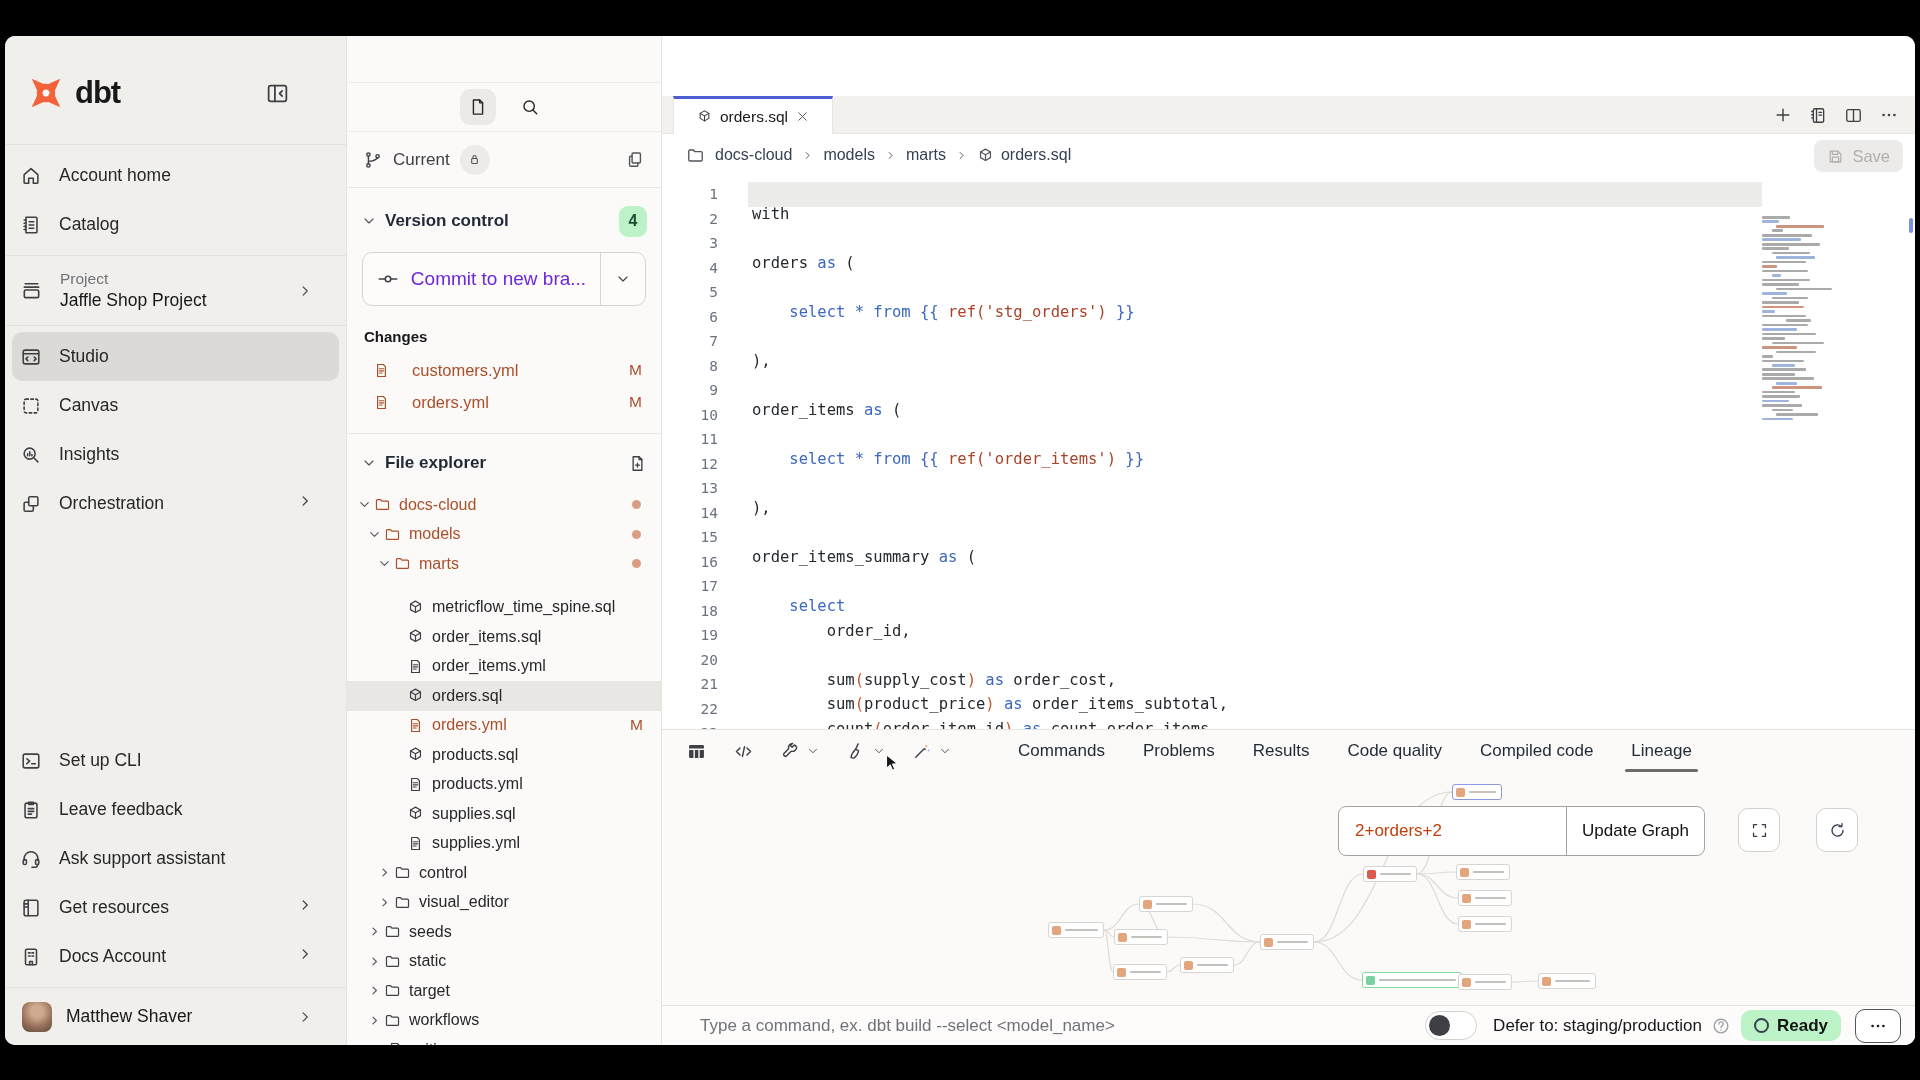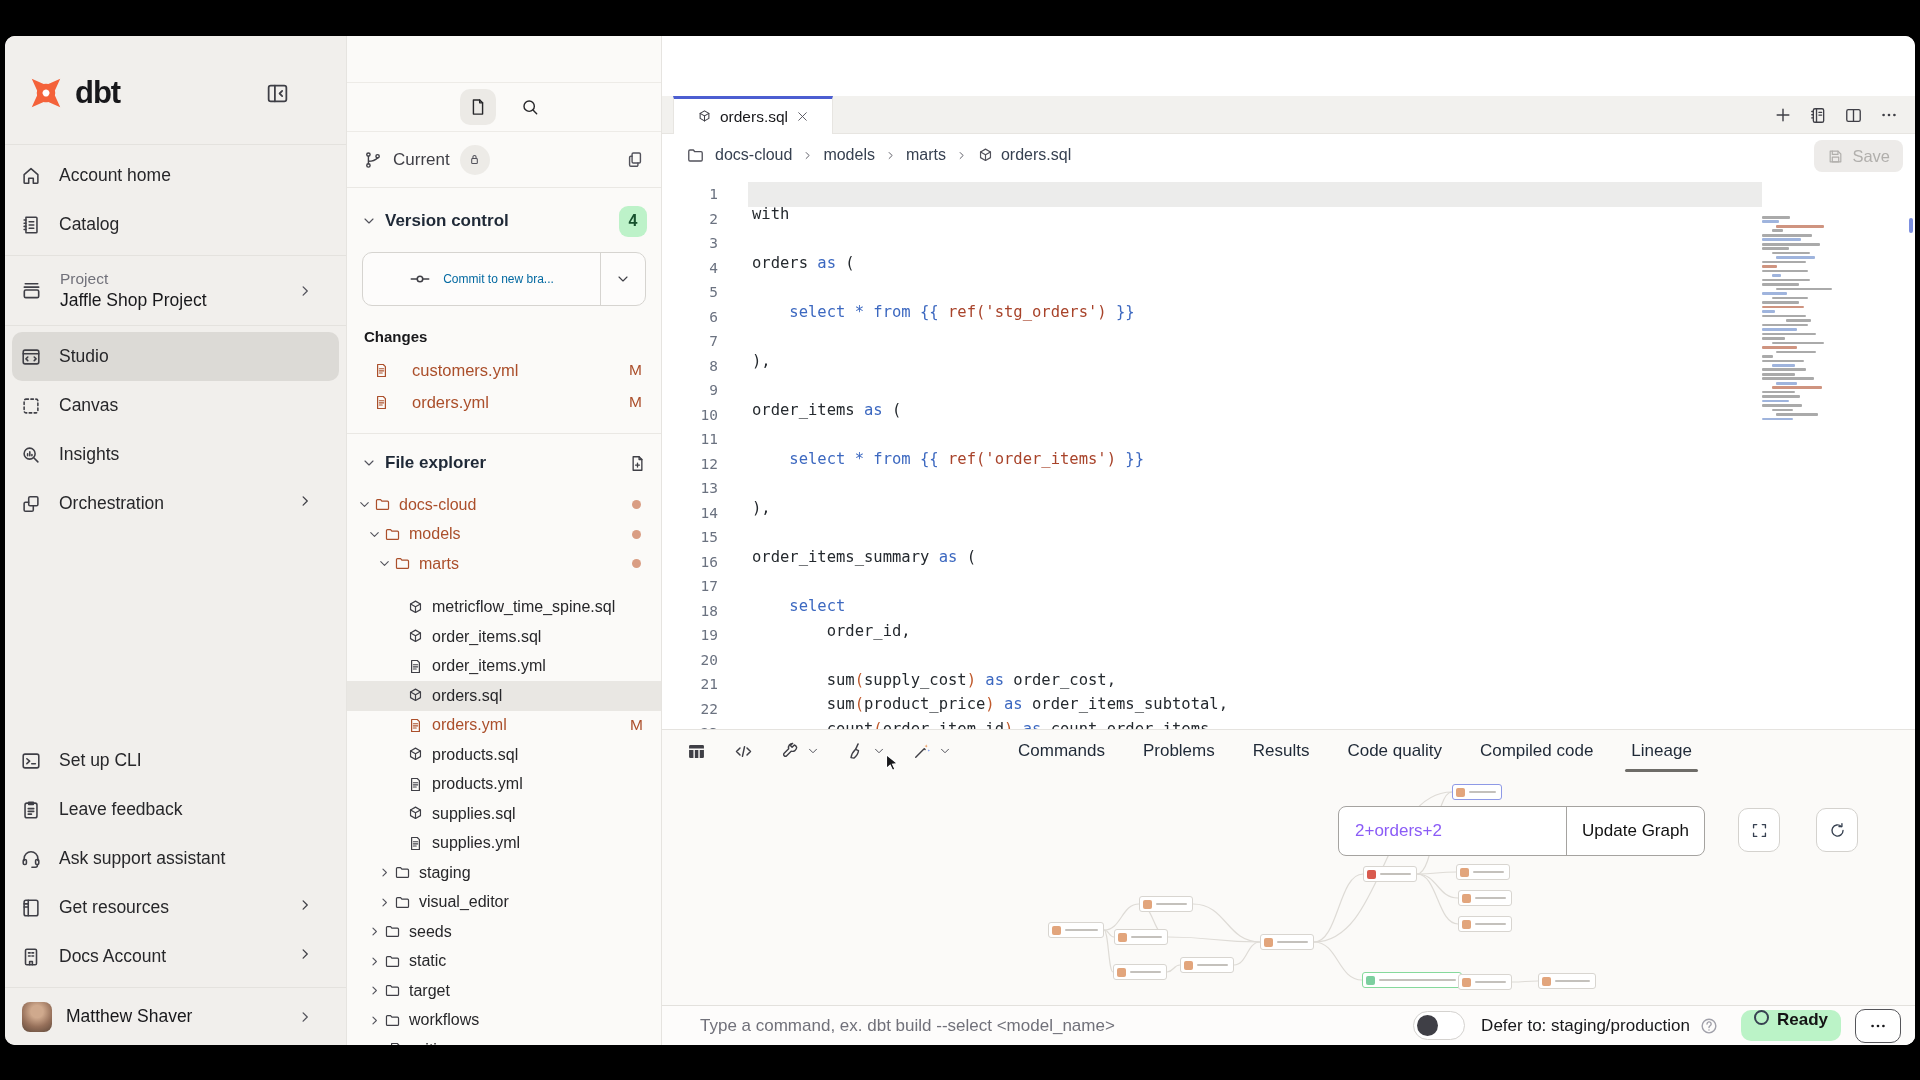--- a/index.html
+++ b/index.html
@@ -35,21 +35,21 @@
   .tool-btn { width:36px; height:36px; border-radius:10px; display:flex; align-items:center; justify-content:center; color:#27272a; }
   .tool-btn.on { background:#eceae6; }
   .current-row { position:absolute; top:96px; left:0; right:0; height:56px; display:flex; align-items:center; padding:0 16px; border-bottom:1px solid #eae8e4; }
   .current-row .lbl { font-size:17px; color:#3f3f46; margin-left:10px; }
   .lock-badge { width:30px; height:30px; border-radius:50%; background:#edebe7; display:flex; align-items:center; justify-content:center; margin-left:10px; color:#52525b; }
   .copy-btn { margin-left:auto; color:#52525b; }
   .vc-header { position:absolute; top:168px; left:14px; right:14px; height:34px; display:flex; align-items:center; }
   .vc-header .title { font-size:17px; font-weight:700; color:#1f2937; margin-left:8px; }
   .vc-badge { margin-left:auto; min-width:28px; height:31px; border-radius:9px; background:#bdf2c9; color:#17512e; font-size:16px; font-weight:700; display:flex; align-items:center; justify-content:center; padding:0 7px; }
   .commit-btn { position:absolute; top:216px; left:15px; right:15px; height:54px; border:1px solid #d6d4d0; border-radius:10px; background:#fdfcfb; display:flex; align-items:stretch; }
-  .commit-main { flex:1; display:flex; align-items:center; justify-content:center; gap:12px; font-size:12px; font-weight:500; color:#0369a1; }
+  .commit-main { flex:1; display:flex; align-items:center; justify-content:center; gap:12px; font-size:19px; font-weight:500; color:#6d28d9; }
   .commit-caret { width:45px; border-left:1px solid #d6d4d0; display:flex; align-items:center; justify-content:center; color:#3f3f46; }
   .changes-title { position:absolute; top:292px; left:17px; font-size:15px; font-weight:700; color:#18181b; }
   .changes-list { position:absolute; top:318px; left:0; right:0; }
   .change-row { height:32px; display:flex; align-items:center; padding:0 19px 0 26px; font-size:16.5px; color:#ab4f2b; }
   .change-row .nm { margin-left:22px; }
   .change-row .st { margin-left:auto; font-size:15.5px; }
   .fe-divider { position:absolute; top:397px; left:0; right:0; height:1px; background:#eae8e4; }
   .fe-header { position:absolute; top:410px; left:14px; right:14px; height:34px; display:flex; align-items:center; }
   .fe-header .title { font-size:17px; font-weight:700; color:#1f2937; margin-left:8px; }
   .fe-header .newfile { margin-left:auto; color:#3f3f46; }
@@ -100,32 +100,32 @@
   .pt-tabs { display:flex; align-items:center; gap:38px; margin-left:40px; height:100%; }
   .pt-tab { font-size:17px; color:#1f2937; height:100%; display:flex; align-items:center; position:relative; }
   .pt-tab.active::after { content:""; position:absolute; left:-6px; right:-6px; bottom:0; height:3px; background:#6e6c68; border-radius:2px; }
 
   .lineage { position:absolute; top:736px; left:0; right:0; height:233px; background:#fbfaf8; overflow:hidden; }
   .edges { position:absolute; inset:0; }
   .lnode { position:absolute; height:16px; background:#fff; border:1px solid #d8d5d0; border-radius:3px; display:flex; align-items:center; gap:4px; padding:0 5px 0 3px; }
   .lnode .nic { width:9px; height:9px; border-radius:2px; flex:none; }
   .lnode .nbar { height:2.5px; background:#c4c1bc; border-radius:1px; flex:1; }
   .lin-controls { position:absolute; left:676px; top:34px; height:50px; display:flex; border:1px solid #a5a3a0; border-radius:8px; background:#fff; overflow:hidden; }
-  .lin-input { width:227px; display:flex; align-items:center; padding-left:16px; font-size:17px; color:#8b5cf6; }
+  .lin-input { width:227px; display:flex; align-items:center; padding-left:16px; font-size:17px; color:#c2410c; }
   .lin-update { width:138px; border-left:1px solid #a5a3a0; display:flex; align-items:center; justify-content:center; font-size:17px; font-weight:500; color:#111; }
   .lin-sq { position:absolute; top:36px; width:42px; height:44px; border:1px solid #d4d2ce; border-radius:10px; background:#fff; display:flex; align-items:center; justify-content:center; color:#374151; }
   .lin-full { left:1076px; } .lin-refresh { left:1154px; }
 
   .command-bar { position:absolute; top:969px; left:0; right:0; height:40px; border-top:1px solid #e3e1dd; background:#fdfcfb; display:flex; align-items:center; padding:0 14px 0 38px; }
   .cmd-ph { flex:1; font-size:17px; color:#71717a; }
   .toggle { width:52px; height:29px; border:1px solid #d4d2cf; border-radius:15px; background:#fff; position:relative; flex:none; }
   .toggle .knob { position:absolute; left:3px; top:3px; width:21px; height:21px; border-radius:50%; background:#3f3f46; }
   .defer-lbl { font-size:17px; color:#18181b; margin-left:16px; }
   .q-ic { color:#a1a1aa; margin-left:9px; display:flex; }
-  .ready-pill { margin-left:22px; height:31px; border-radius:10px; background:#bbf3c7; display:flex; gap:8px; padding:0 13px; }
+  .ready-pill { margin-left:10px; height:31px; border-radius:10px; background:#bbf3c7; display:flex; align-items:center; gap:8px; padding:0 13px; }
   .ready-ring { width:15px; height:15px; border:2px solid #374151; border-radius:50%; }
   .ready-lbl { font-size:17px; font-weight:600; color:#141414; }
   .dots-btn { margin-left:14px; width:46px; height:34px; border:1.5px solid #55555a; border-radius:10px; background:#fff; display:flex; align-items:center; justify-content:center; color:#18181b; }
 
   .cursor { position:absolute; left:219px; top:716px; width:22px; height:22px; z-index:50; }
   .ic { display:inline-flex; }
   .ic svg { width:100%; height:100%; display:block; }
 </style>
 </head>
 <body>
@@ -580,21 +580,21 @@
               </svg>
             </span>
           </span>
           <span class="tic">
             <span class="ic" style="width:17px;height:17px;">
               <svg viewBox="0 0 24 24" fill="none" stroke="currentColor" stroke-width="1.7" stroke-linecap="round" stroke-linejoin="round">
                 <path d="M3.5 6.5A1.5 1.5 0 0 1 5 5h4.3l1.8 2.2H19a1.5 1.5 0 0 1 1.5 1.5v8.8A1.5 1.5 0 0 1 19 19H5a1.5 1.5 0 0 1-1.5-1.5z"></path>
               </svg>
             </span>
           </span>
-          <span class="tlabel">staging</span>
+          <span class="tlabel">control</span>
         </div>
         <div class="trow" style="padding-left:30px">
           <span class="tchev">
             <span class="ic" style="width:15px;height:15px;">
               <svg viewBox="0 0 24 24" fill="none" stroke="currentColor" stroke-width="1.7" stroke-linecap="round" stroke-linejoin="round">
                 <path d="M9.5 6.5 15 12l-5.5 5.5"></path>
               </svg>
             </span>
           </span>
           <span class="tic">

